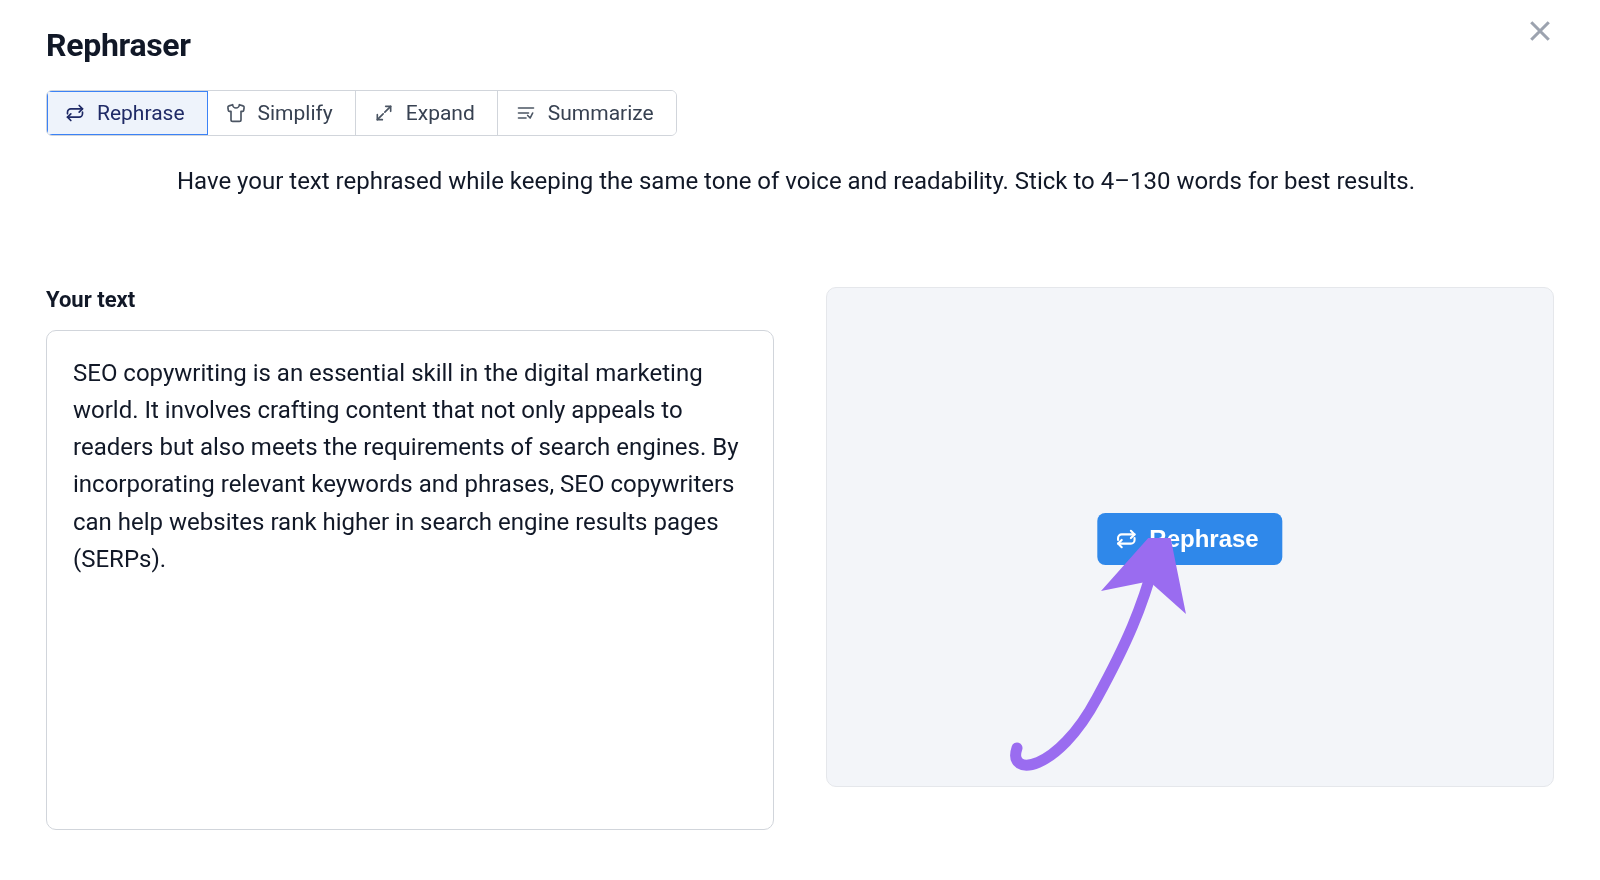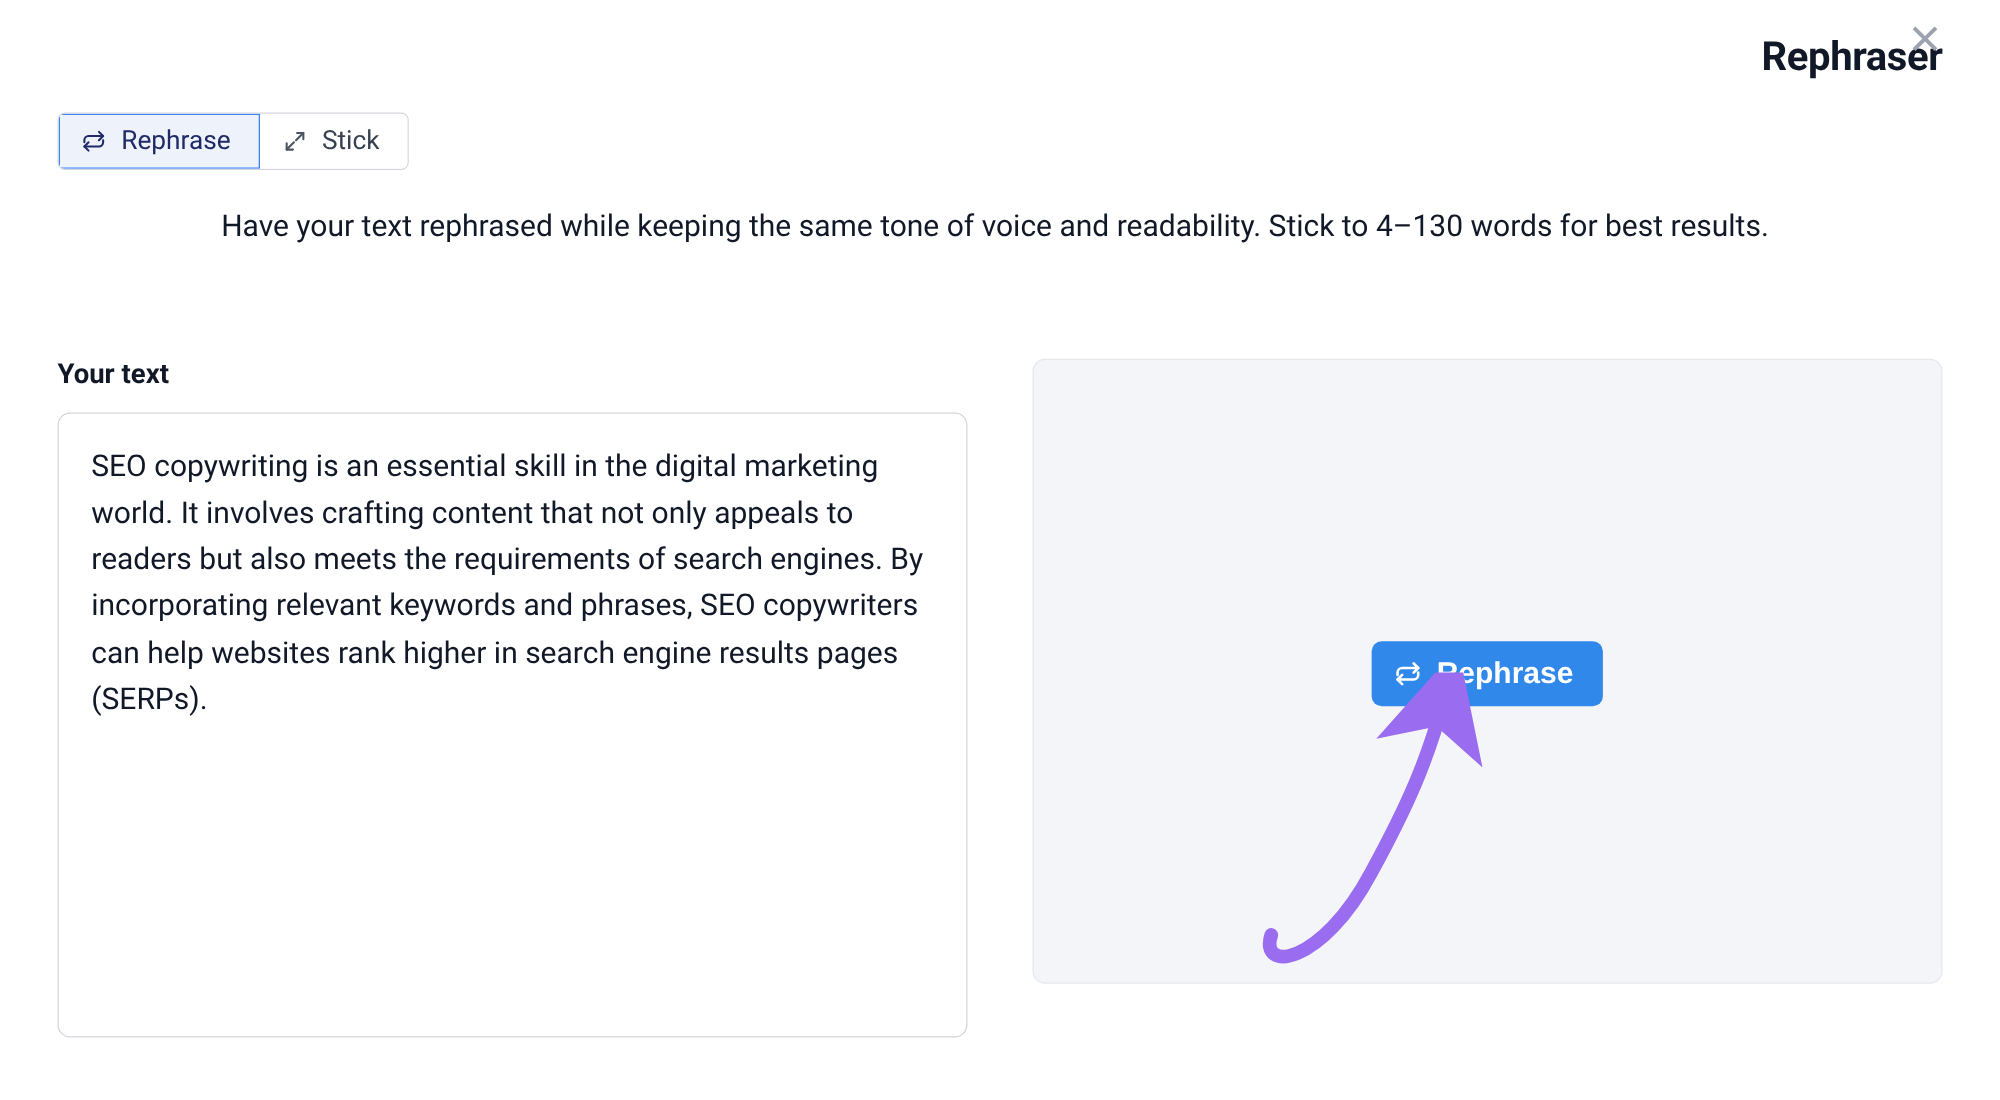--- a/index.html
+++ b/index.html
@@ -29,21 +29,20 @@
     color: #9ca3af;
     background: transparent;
     border: none;
   }
   .close-btn svg { width: 30px; height: 30px; stroke: #9ca3af; stroke-width: 2.5; }
   h1.page-title {
     font-size: 32px;
     font-weight: 700;
     margin: 0 0 26px 0;
     letter-spacing: -0.3px;
-    text-align: right;
   }
   .tabbar {
     display: inline-flex;
     border: 1px solid #d1d5db;
     border-radius: 6px;
     overflow: hidden;
     margin-bottom: 28px;
   }
   .tab {
     display: flex;
@@ -151,27 +150,46 @@
           <path d="M3 13V11a4 4 0 0 1 4-4h14"></path>
           <polyline points="7 21 3 17 7 13"></polyline>
           <path d="M21 11v2a4 4 0 0 1-4 4H3"></path>
         </svg>
       </span>
       <span>Rephrase</span>
     </div>
     <div class="tab">
       <span class="icon">
         <svg width="20" height="20" viewBox="0 0 24 24" fill="none" stroke="currentColor" stroke-width="2" stroke-linecap="round" stroke-linejoin="round">
+          <path d="M20.38 3.46 16 2a4 4 0 0 1-8 0L3.62 3.46a2 2 0 0 0-1.34 2.23l.58 3.47a1 1 0 0 0 .99.84H6v10c0 1.1.9 2 2 2h8a2 2 0 0 0 2-2V10h2.15a1 1 0 0 0 .99-.84l.58-3.47a2 2 0 0 0-1.34-2.23z"></path>
+        </svg>
+      </span>
+      <span>Simplify</span>
+    </div>
+    <div class="tab">
+      <span class="icon">
+        <svg width="20" height="20" viewBox="0 0 24 24" fill="none" stroke="currentColor" stroke-width="2" stroke-linecap="round" stroke-linejoin="round">
           <polyline points="14 4 20 4 20 10"></polyline>
           <polyline points="10 20 4 20 4 14"></polyline>
           <line x1="20" y1="4" x2="13" y2="11"></line>
           <line x1="4" y1="20" x2="11" y2="13"></line>
         </svg>
       </span>
-      <span>Stick</span>
+      <span>Expand</span>
+    </div>
+    <div class="tab">
+      <span class="icon">
+        <svg width="20" height="20" viewBox="0 0 24 24" fill="none" stroke="currentColor" stroke-width="2" stroke-linecap="round" stroke-linejoin="round">
+          <line x1="3" y1="6" x2="21" y2="6"></line>
+          <line x1="3" y1="12" x2="15" y2="12"></line>
+          <line x1="3" y1="18" x2="12" y2="18"></line>
+          <polyline points="17 15 20 18 23 12" transform="translate(-3,0)"></polyline>
+        </svg>
+      </span>
+      <span>Summarize</span>
     </div>
   </div>
 
   <div class="description">Have your text rephrased while keeping the same tone of voice and readability. Stick to 4–130 words for best results.</div>
 
   <div class="columns">
     <div class="col">
       <div class="col-label">Your text</div>
       <textarea class="input-box" style="">SEO copywriting is an essential skill in the digital marketing world. It involves crafting content that not only appeals to readers but also meets the requirements of search engines. By incorporating relevant keywords and phrases, SEO copywriters can help websites rank higher in search engine results pages (SERPs).</textarea>
     </div>

